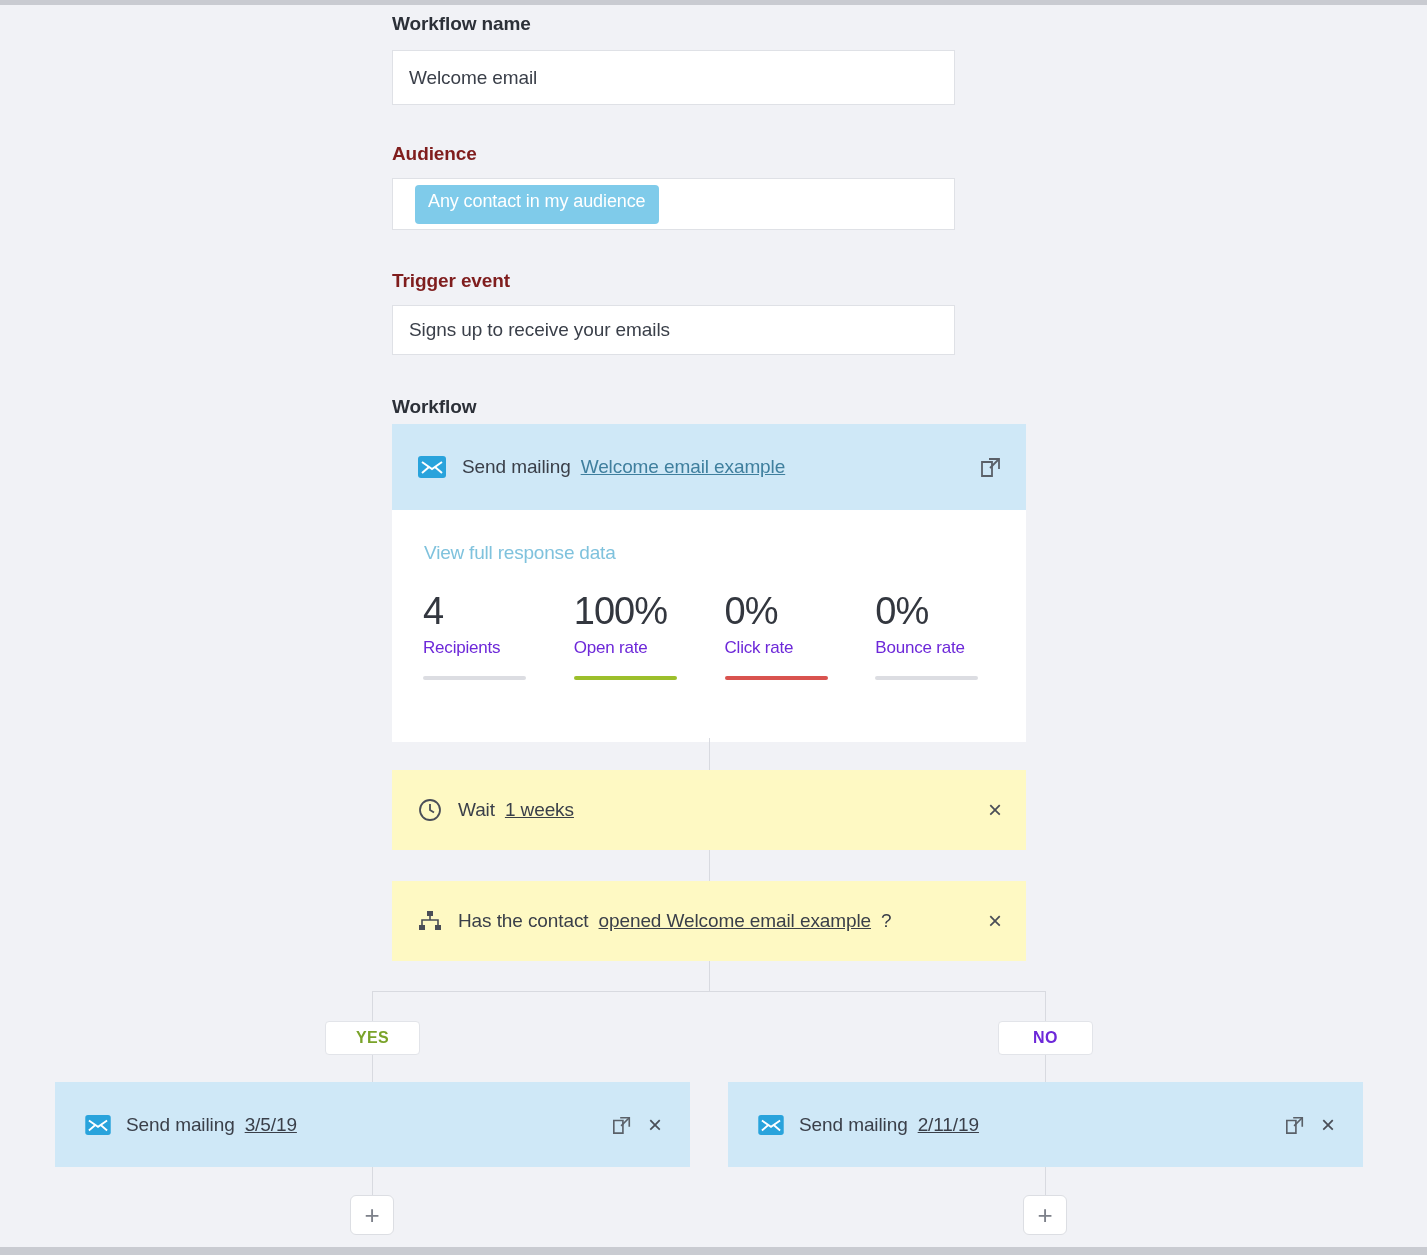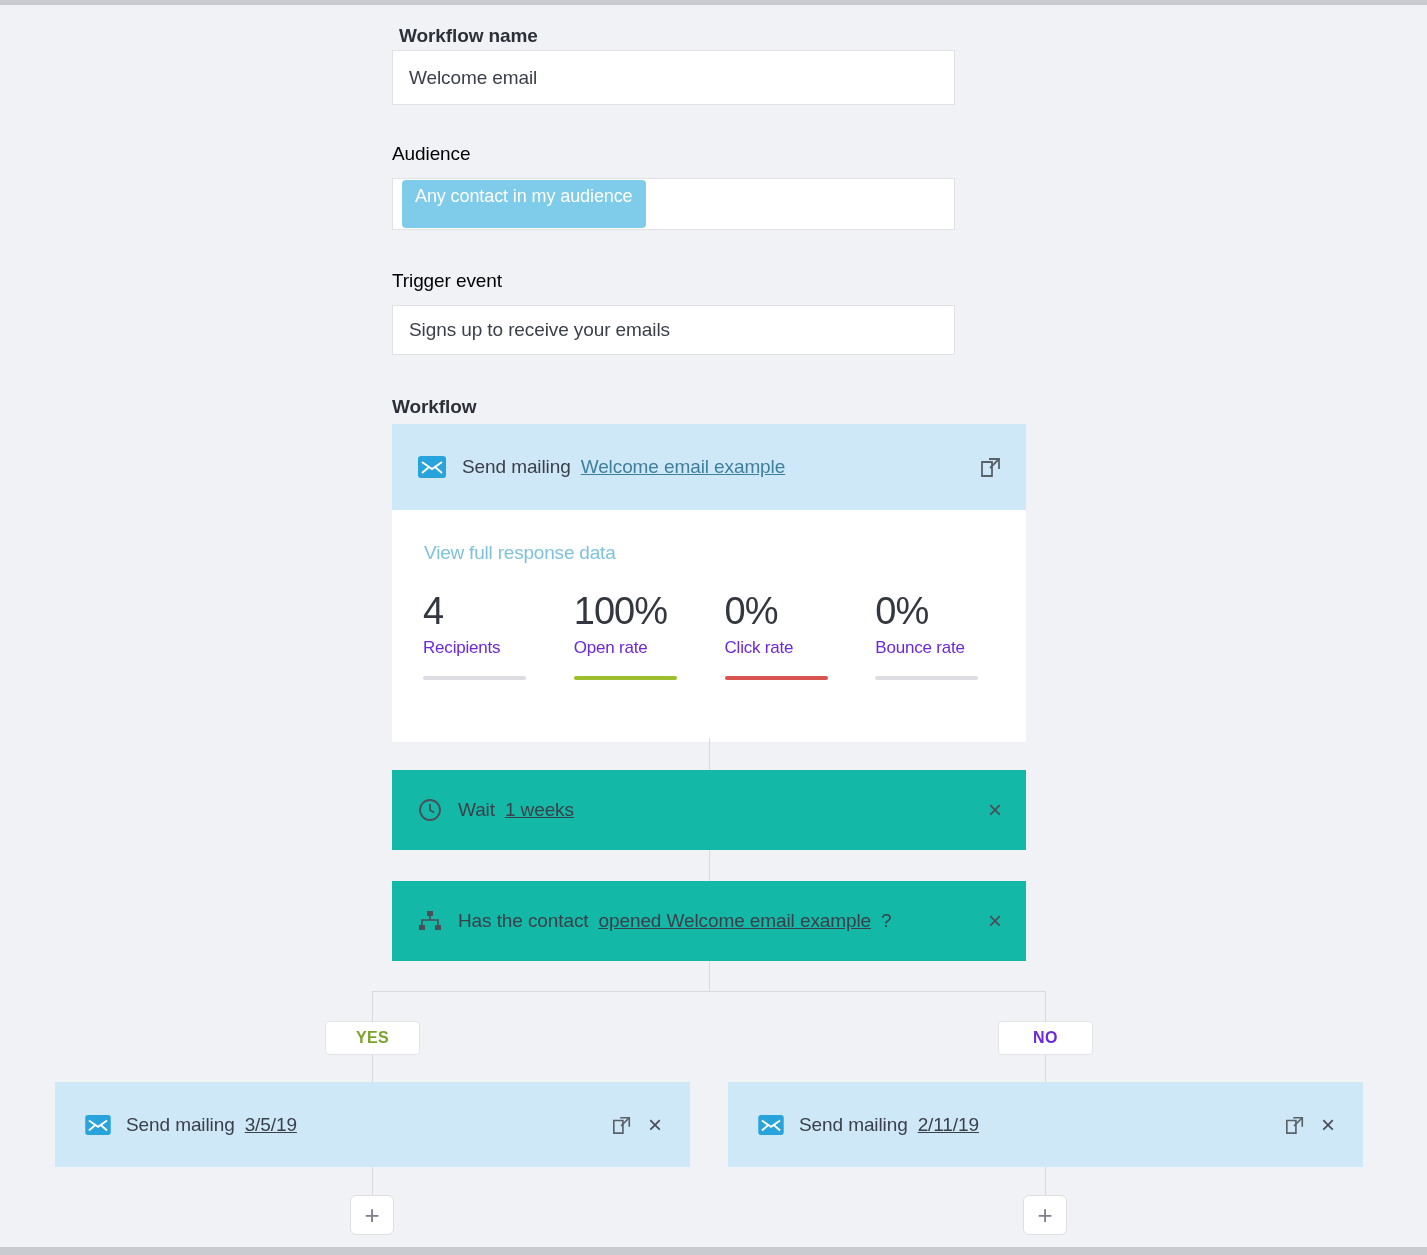--- a/index.html
+++ b/index.html
@@ -18,43 +18,43 @@
   }
 
   
   .field-label {
     position: absolute;
     font-size: 19px;
     font-weight: bold;
     color: #2c3038;
     letter-spacing: -0.1px;
   }
-  .field-label.muted { font-weight: normal; color: #000000; }
+  .field-label.muted { font-weight: bold; color: #7f1d1d; }
 
   .input-box {
     position: absolute;
     left: 392px;
     width: 563px;
     background: #ffffff;
     border: 1px solid #dfe1e6;
     display: flex;
     align-items: center;
   }
   .input-text {
     font-size: 19px;
     color: #3a3f49;
     padding-left: 16px;
     letter-spacing: -0.1px;
   }
   .tag-pill {
-    margin-left: 9px;
+    margin-left: 22px;
     background: #7fcbea;
     color: #ffffff;
     font-size: 18px;
-    padding: 6px 13px 21px 13px;
+    padding: 6px 13px 12px 13px;
     border-radius: 4px;
     letter-spacing: -0.1px;
     white-space: nowrap;
   }
 
   
   .wf-card {
     position: absolute;
     left: 392px; top: 419px;
     width: 634px;
@@ -120,21 +120,21 @@
     margin-top: 18px;
     border-radius: 2px;
   }
 
   
   .step-row {
     position: absolute;
     left: 392px;
     width: 634px;
     height: 80px;
-    background: #14b8a6;
+    background: #fef9c3;
     display: flex;
     align-items: center;
     padding: 0 24px 0 26px;
   }
   .step-text {
     font-size: 19px;
     color: #3a3f49;
     margin-left: 16px;
     letter-spacing: -0.1px;
   }
@@ -201,21 +201,21 @@
     cursor: pointer;
   }
 
   .icon { display: inline-flex; align-items: center; justify-content: center; }
 </style>
 </head>
 <body>
 
 <div class="page">
 
-  <div class="field-label" style="left:392px; top:20px;margin-left:7px;">Workflow name</div>
+  <div class="field-label" style="left:392px; top:8px;">Workflow name</div>
 
   <div class="input-box" style="top:45px; height:55px;">
     <span class="input-text">Welcome email</span>
   </div>
 
   <div class="field-label muted" style="left:392px; top:138px;">Audience</div>
 
   <div class="input-box" style="top:173px; height:52px;">
     <span class="tag-pill">Any contact in my audience</span>
   </div>

